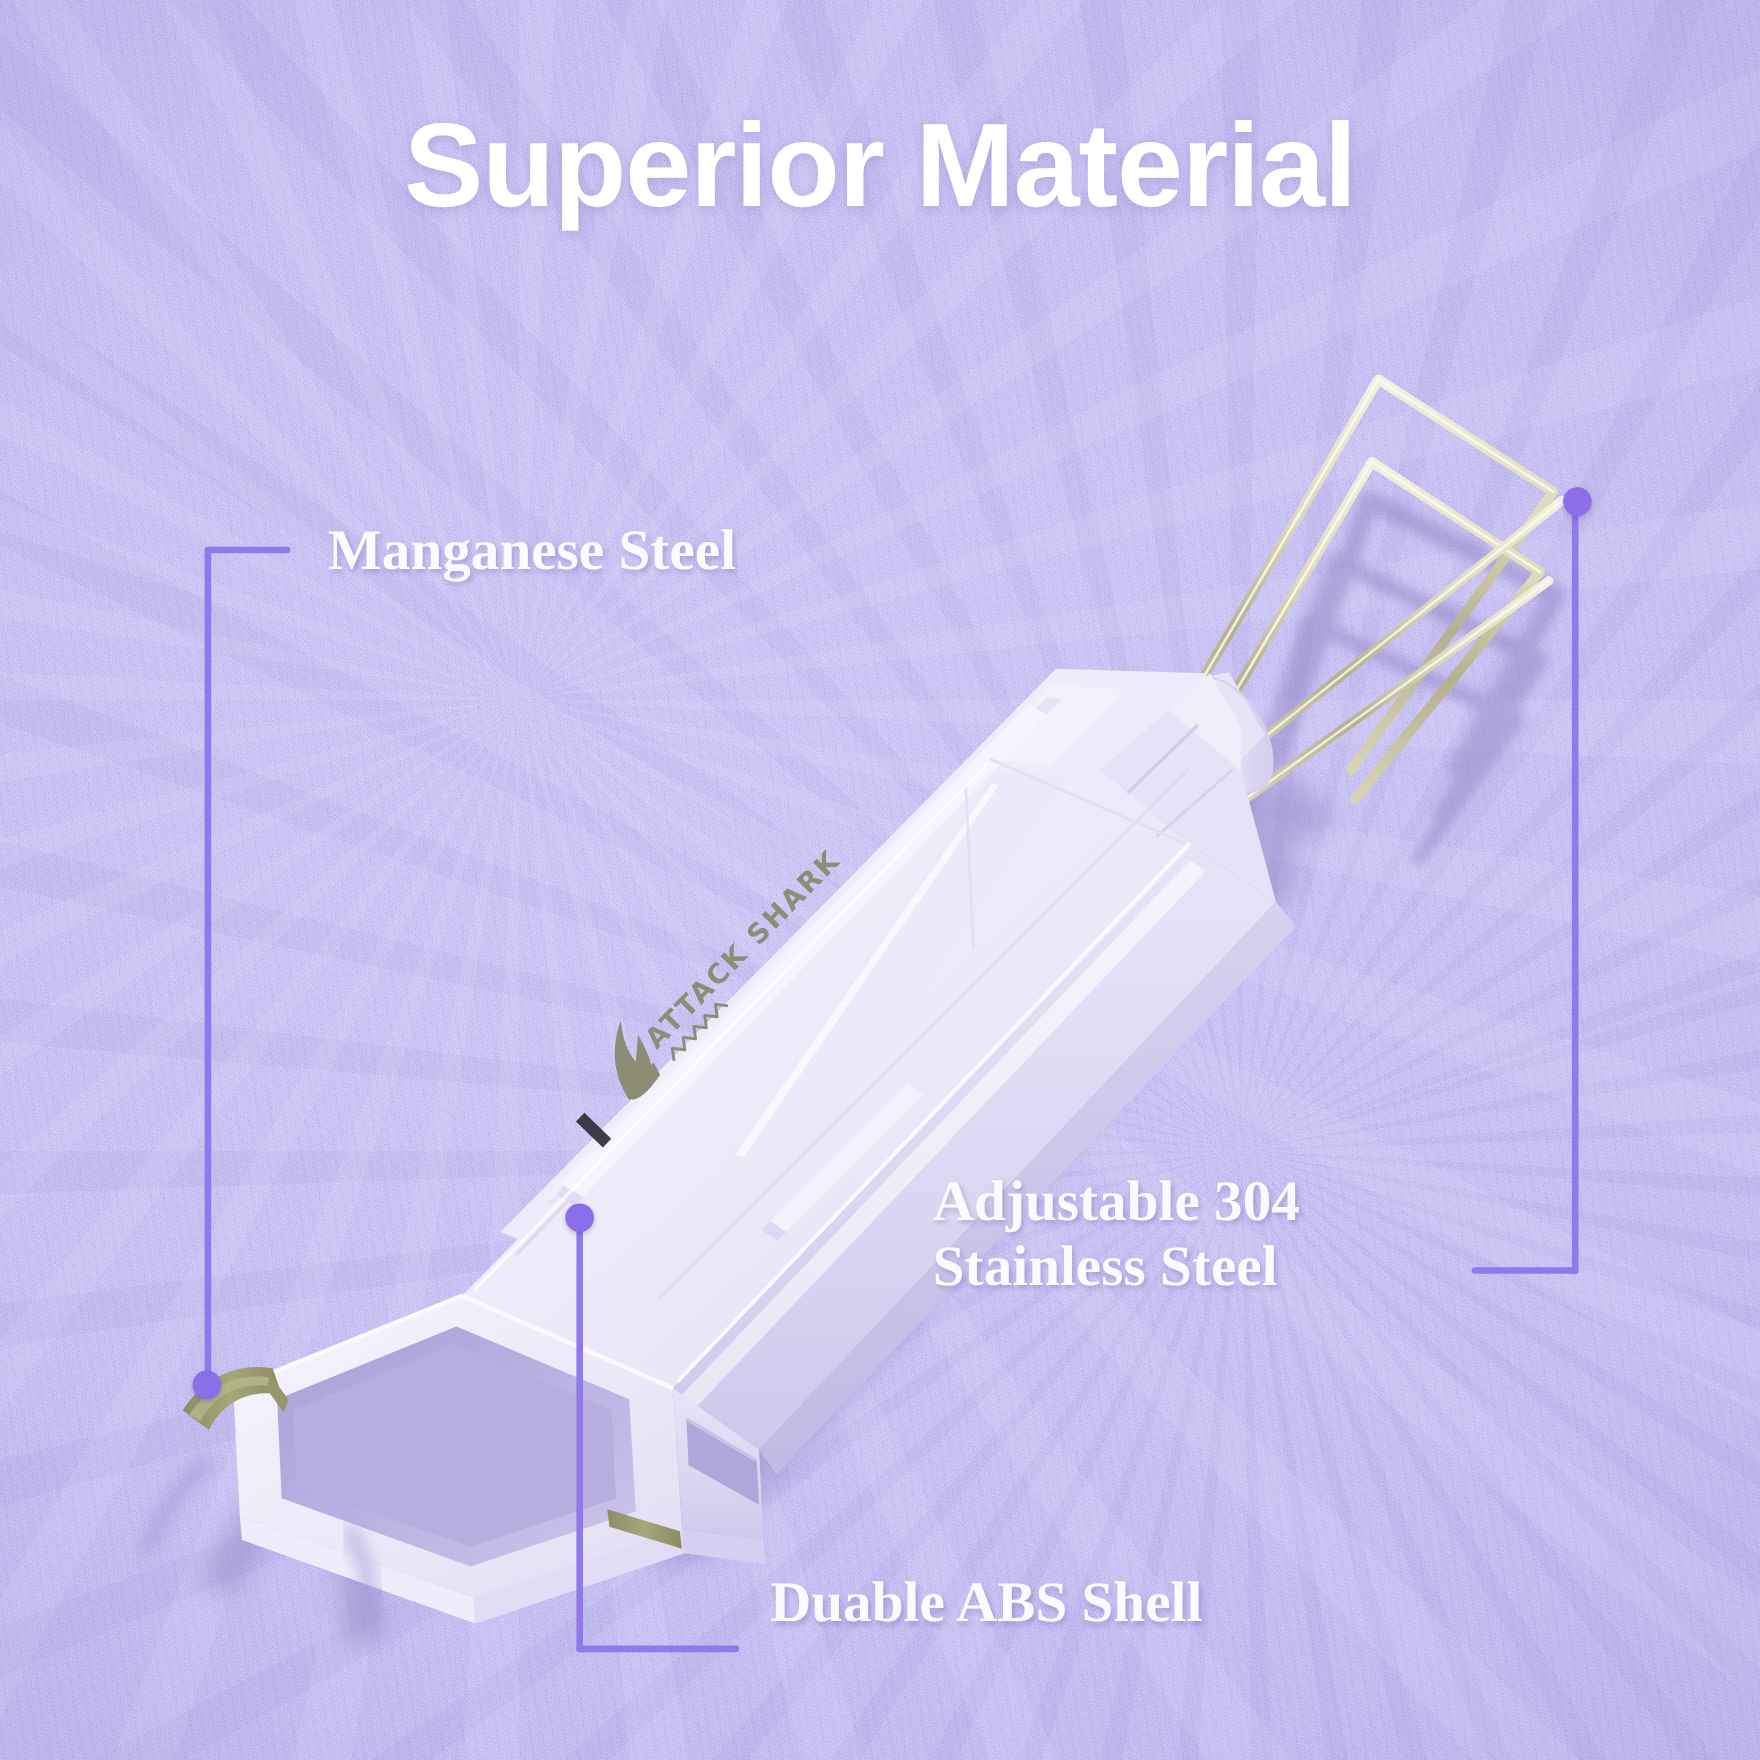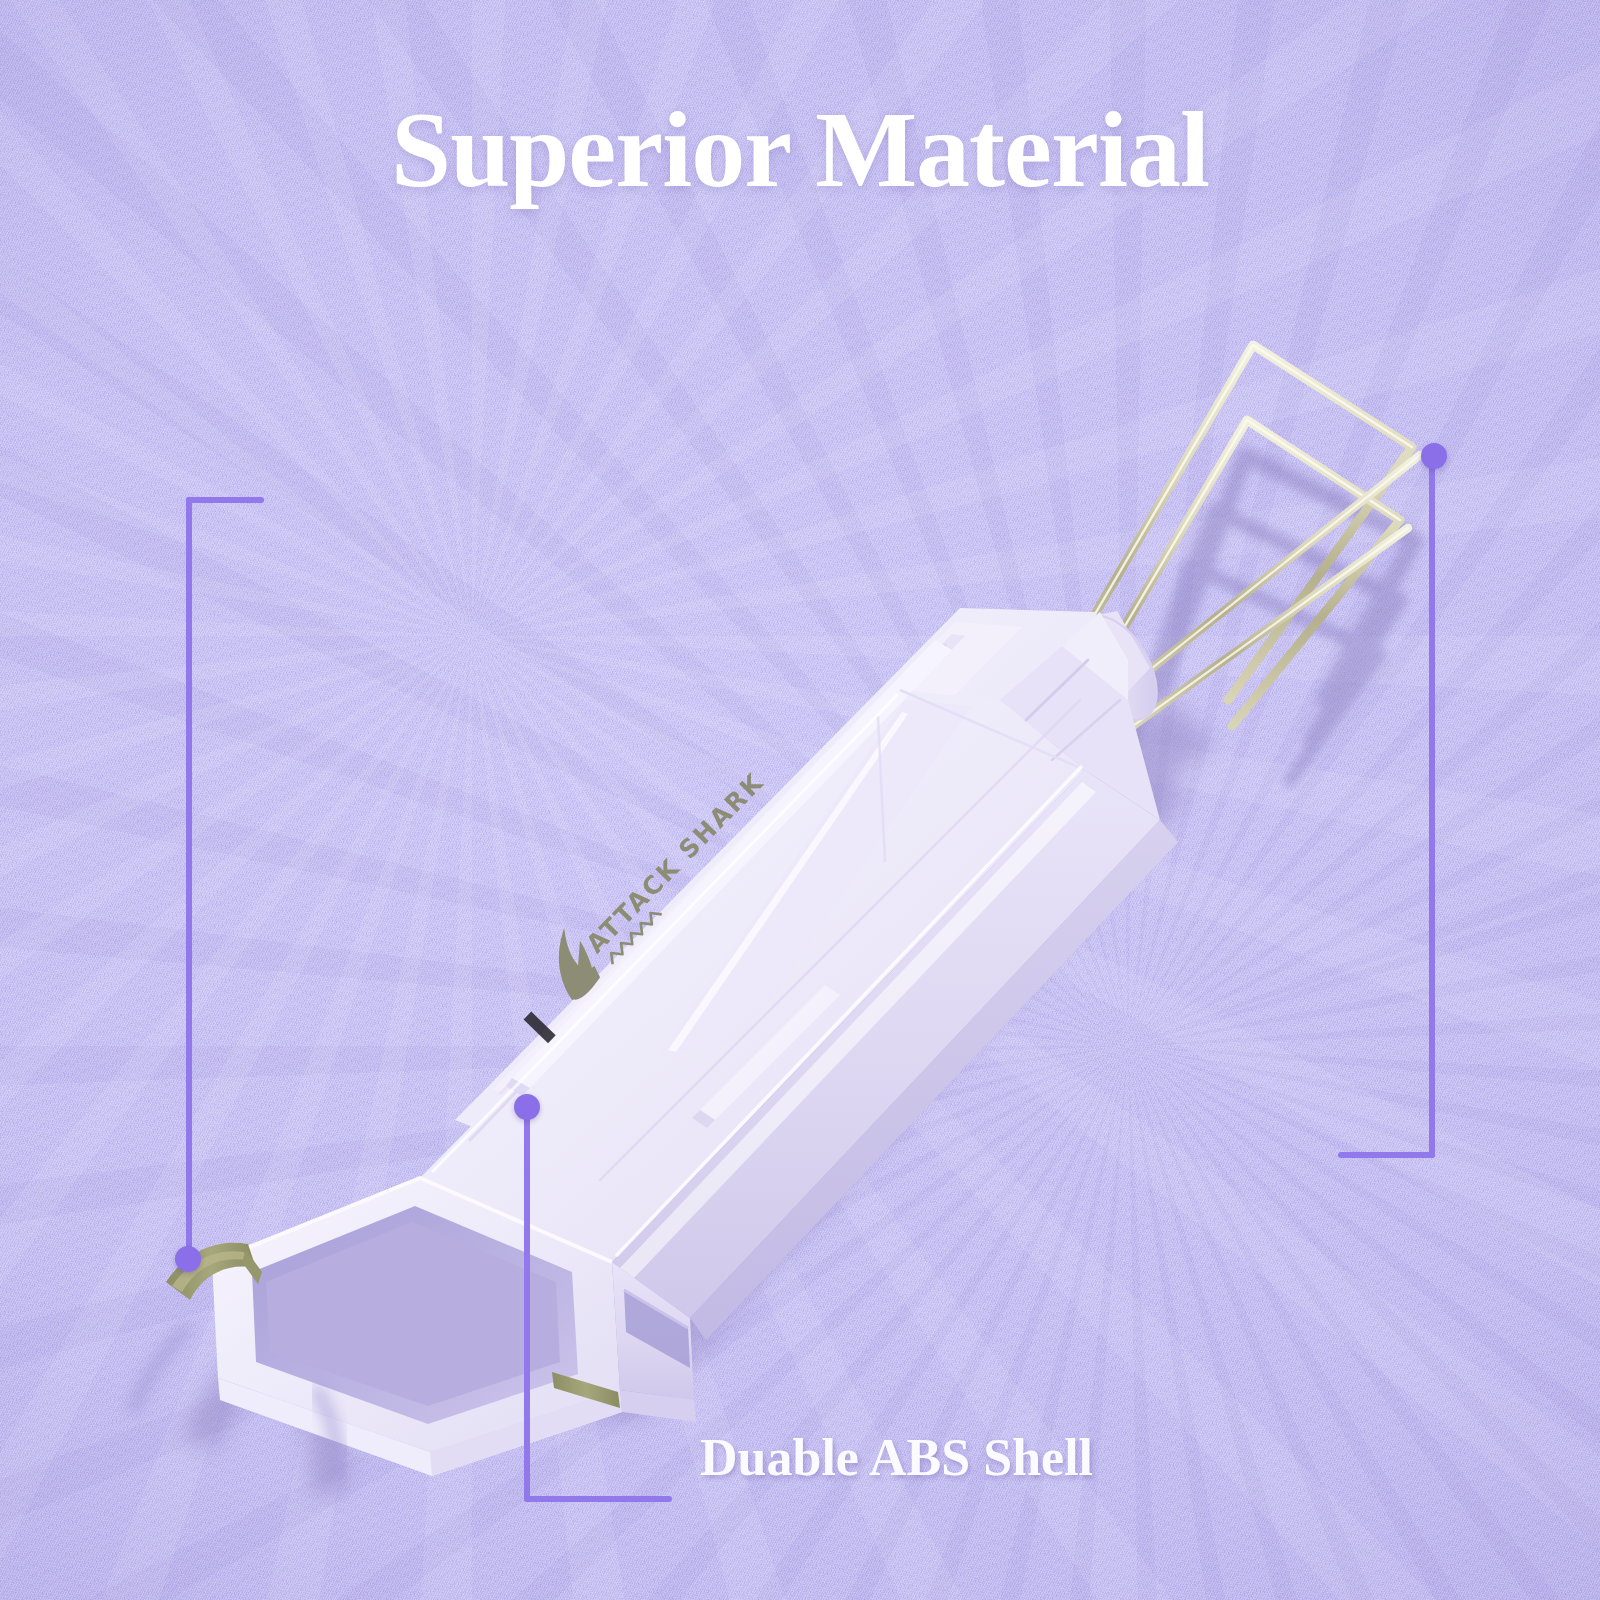--- a/index.html
+++ b/index.html
@@ -51,21 +51,21 @@
     pointer-events: none;
   }
 
   
   #title {
     position: absolute;
     left: 0; right: 0;
     top: 92px;
     text-align: center;
     color: #ffffff;
-    font-family: Liberation Serif, serif;
+    font-family: Liberation Sans, sans-serif;
     font-weight: 700;
     font-size: 108px;
     letter-spacing: -1px;
     line-height: 1.08;
     text-shadow: 0 3px 10px rgba(96,78,160,.22);
     white-space: nowrap;
   }
 
   
   .callout-label {
@@ -305,23 +305,26 @@
       <path d="M432,1172 L898,694" stroke="#ffffff" stroke-width="3" fill="none" opacity=".75"></path>
       <path d="M616,1256 L1082,766" stroke="#ffffff" stroke-width="3.5" fill="none" opacity=".8"></path>
     </svg>
   </div>
 
   <div id="title">Superior Material</div>
 
   <div class="conn conn-h" id="conn-left-h"></div>
   <div class="conn conn-v" id="conn-left-v"></div>
   <div class="dot" id="dot-left"></div>
+  <div class="callout-label" id="label-manganese">Manganese Steel</div>
 
   <div class="conn conn-v" id="conn-right-v"></div>
   <div class="conn conn-h" id="conn-right-h"></div>
   <div class="dot" id="dot-right"></div>
+  <div class="callout-label" id="label-stainless">Adjustable 304
+Stainless Steel</div>
 
   <div class="conn conn-v" id="conn-bot-v"></div>
   <div class="conn conn-h" id="conn-bot-h"></div>
   <div class="dot" id="dot-bot"></div>
   <div class="callout-label" id="label-abs">Duable ABS Shell</div>
 
 </div>
 
 </body></html>

